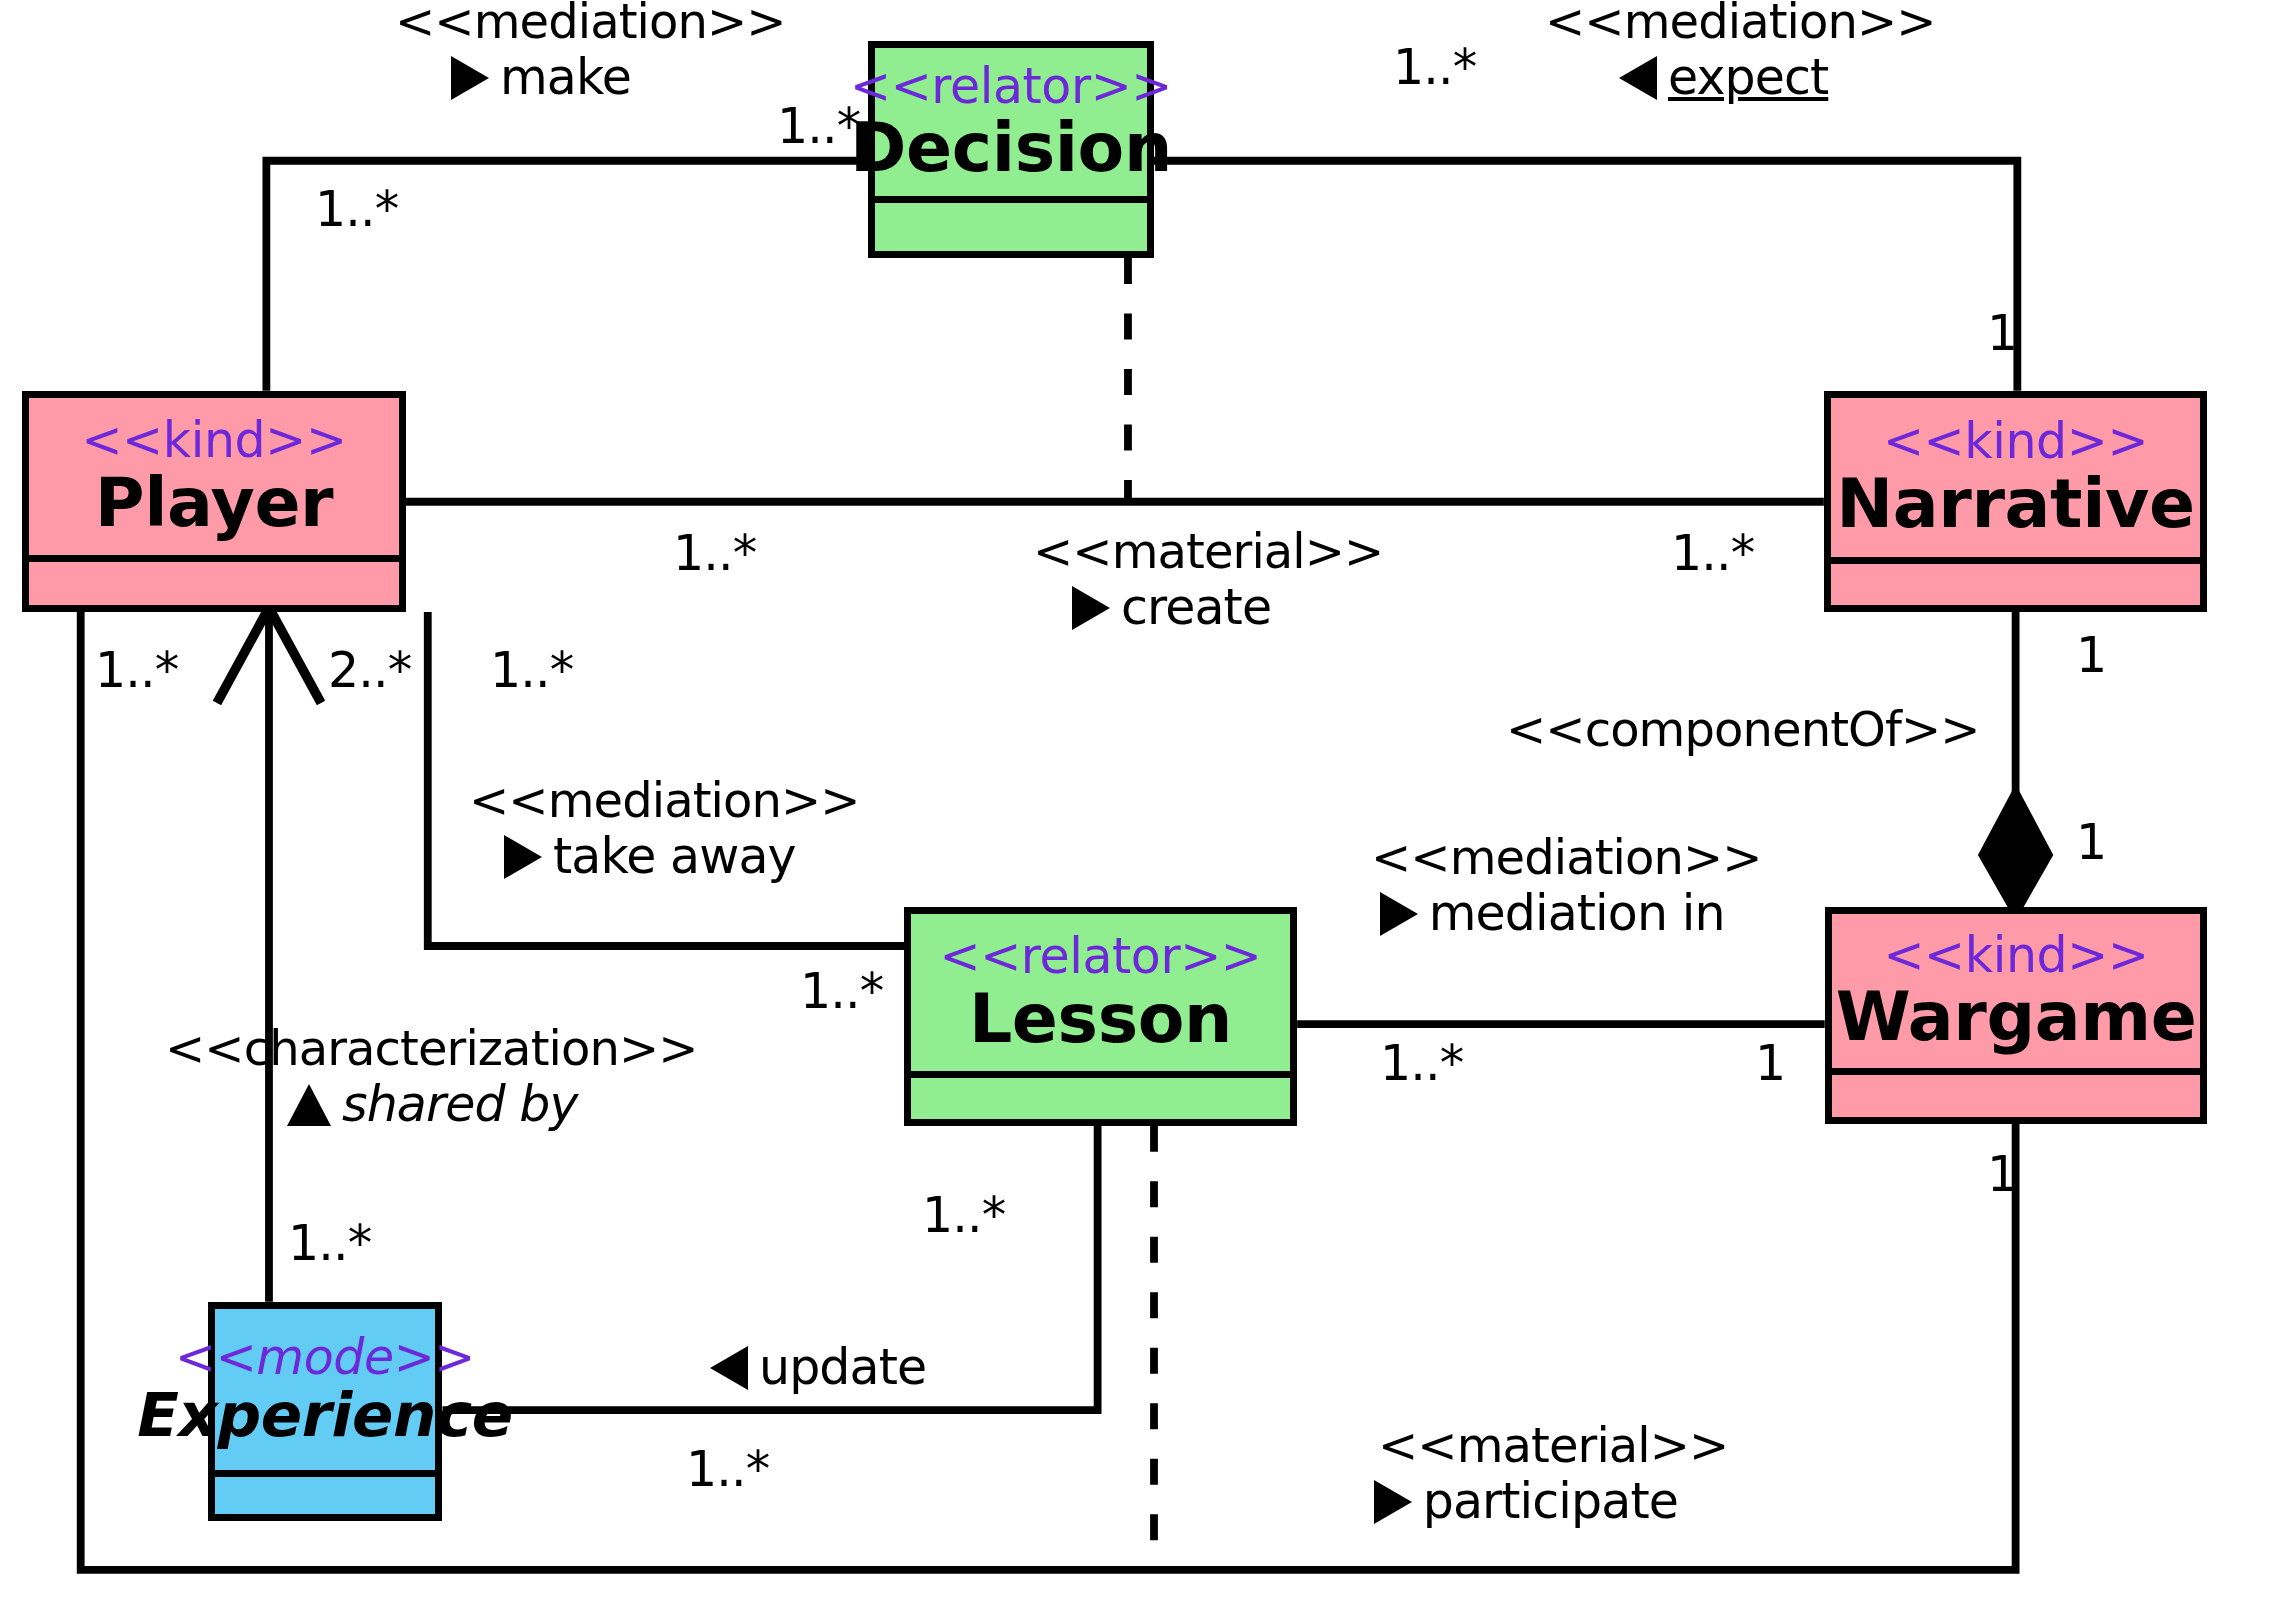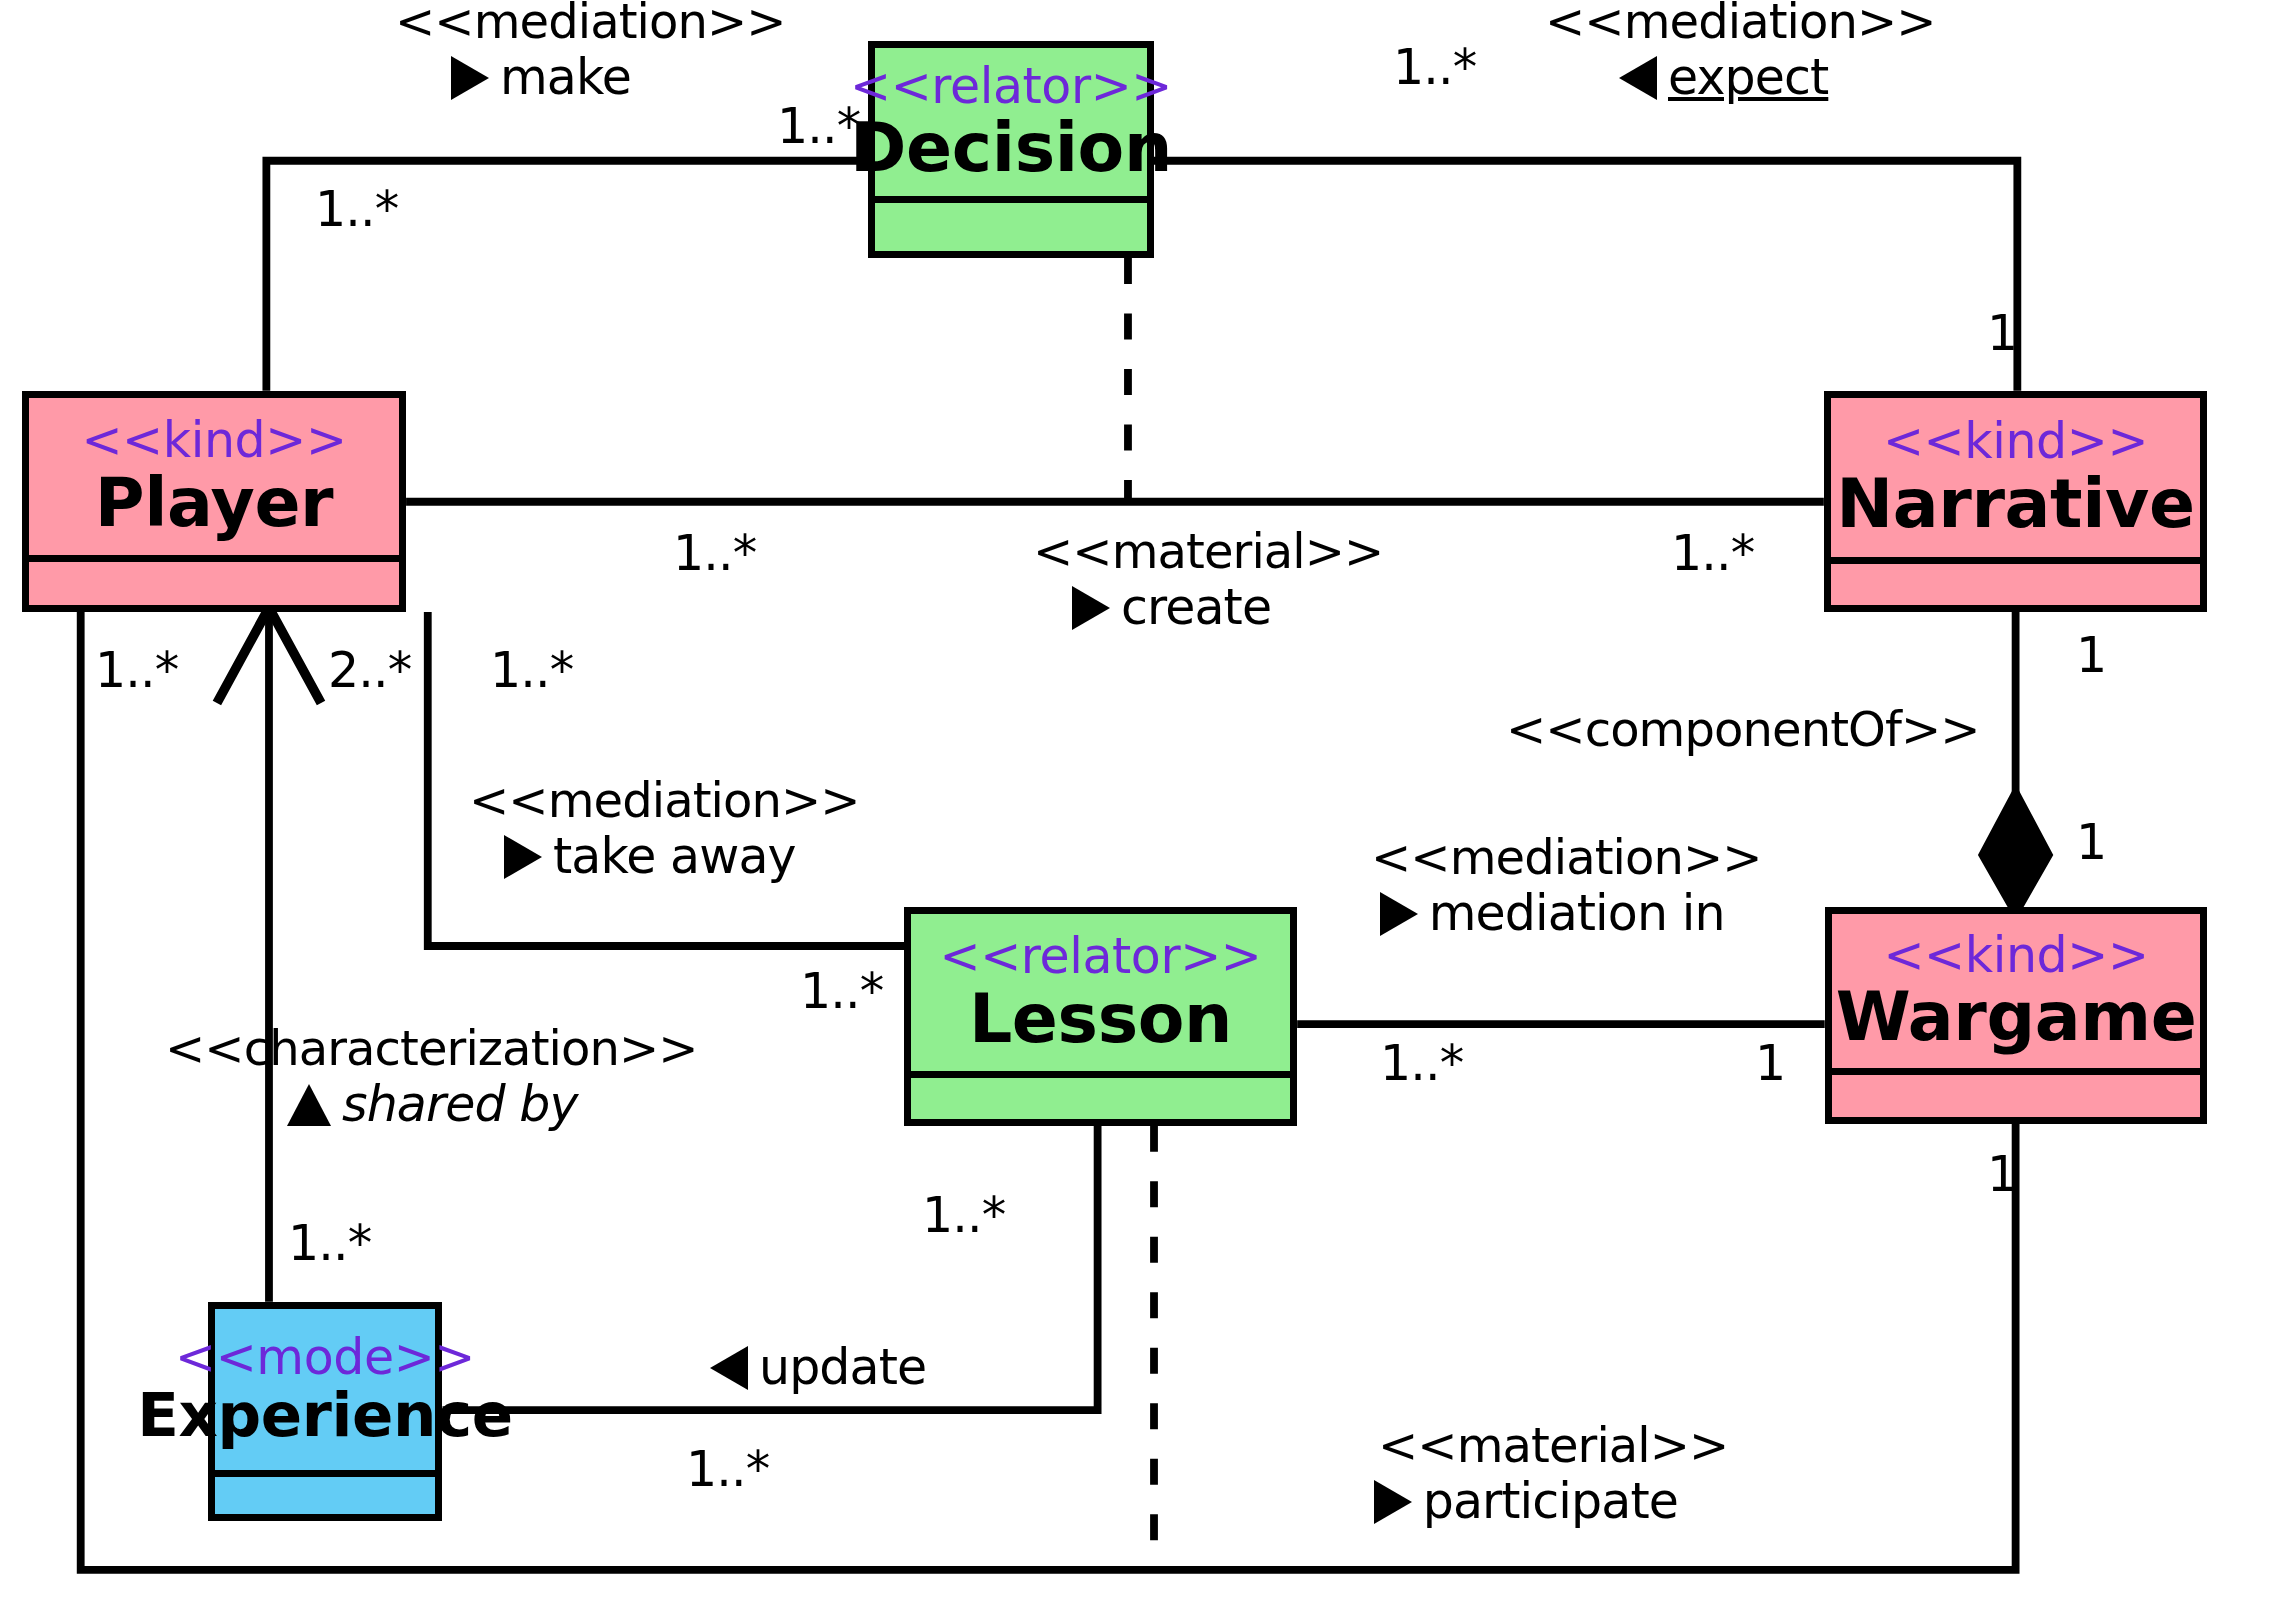--- a/index.html
+++ b/index.html
@@ -93,21 +93,21 @@
 
   <div class="uml-class" style="left:1825px;top:907px;width:382px;height:217px;background:#FF9AA8;">
     <div class="uml-name-compartment" style="height:154px;">
       <div class="stereotype">&lt;&lt;kind&gt;&gt;</div>
       <div class="cname">Wargame</div>
     </div>
     <div class="uml-attr-compartment" style="height:55px;"></div>
   </div>
 
   <div class="uml-class" style="left:208px;top:1302px;width:234px;height:219px;background:#63CCF5;">
-    <div class="uml-name-compartment" style="height:161px;">
+    <div class="uml-name-compartment" style="height:161px;font-style:italic;">
       <div class="stereotype">&lt;&lt;mode&gt;&gt;</div>
       <div class="cname" style="font-size:61px;">Experience</div>
     </div>
     <div class="uml-attr-compartment" style="height:49px;"></div>
   </div>
 
   <div class="rel-block" style="left:395px;top:-7px;">
     <div class="rel-stereo">&lt;&lt;mediation&gt;&gt;</div>
     <div class="rel-row" style="margin-left:56px;">
       <span class="tri-r"></span>

